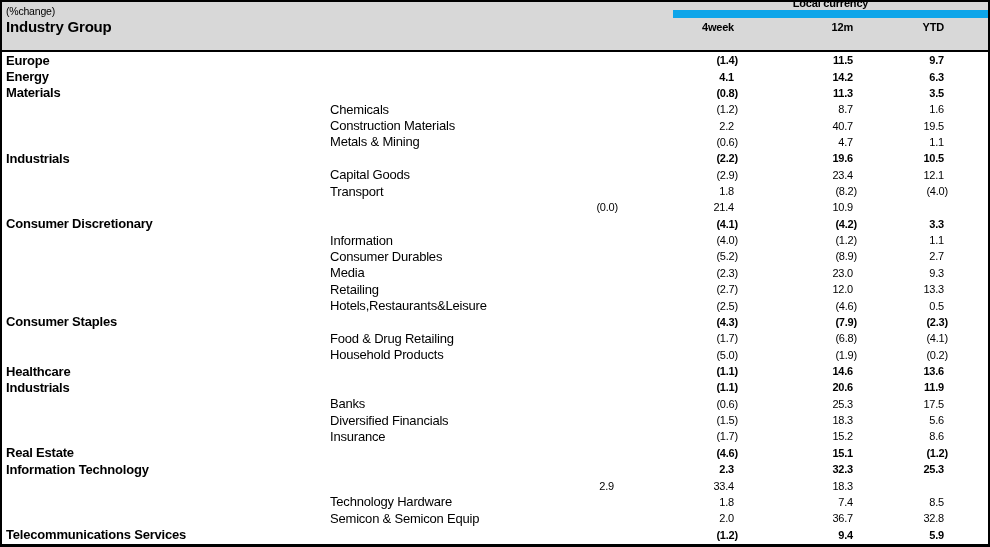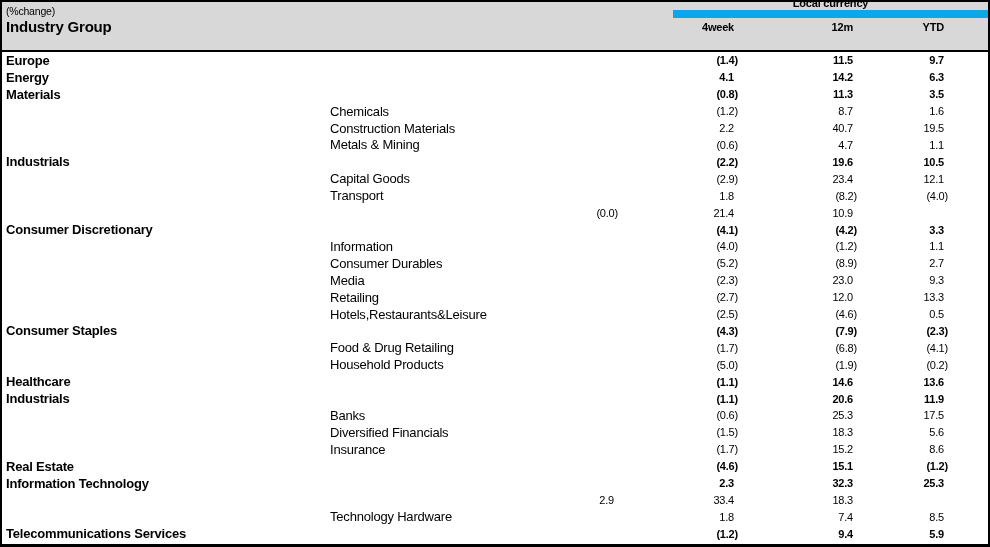--- a/index.html
+++ b/index.html
@@ -206,20 +206,26 @@
         <div class="num np">2.9</div>
         <div class="num np">33.4</div>
         <div class="num np">18.3</div>
       </div>
       <div class="row sub">
         <div class="label">Technology Hardware</div>
         <div class="num np">1.8</div>
         <div class="num np">7.4</div>
         <div class="num np">8.5</div>
       </div>
+      <div class="row sub">
+        <div class="label">Semicon &amp; Semicon Equip</div>
+        <div class="num np">2.0</div>
+        <div class="num np">36.7</div>
+        <div class="num np">32.8</div>
+      </div>
       <div class="row group">
         <div class="label">Telecommunications Services</div>
         <div class="num">(1.2)</div>
         <div class="num np">9.4</div>
         <div class="num np">5.9</div>
       </div>
       <div class="row group">
         <div class="label">Utilities</div>
         <div class="num">(1.7)</div>
         <div class="num">(4.1)</div>

